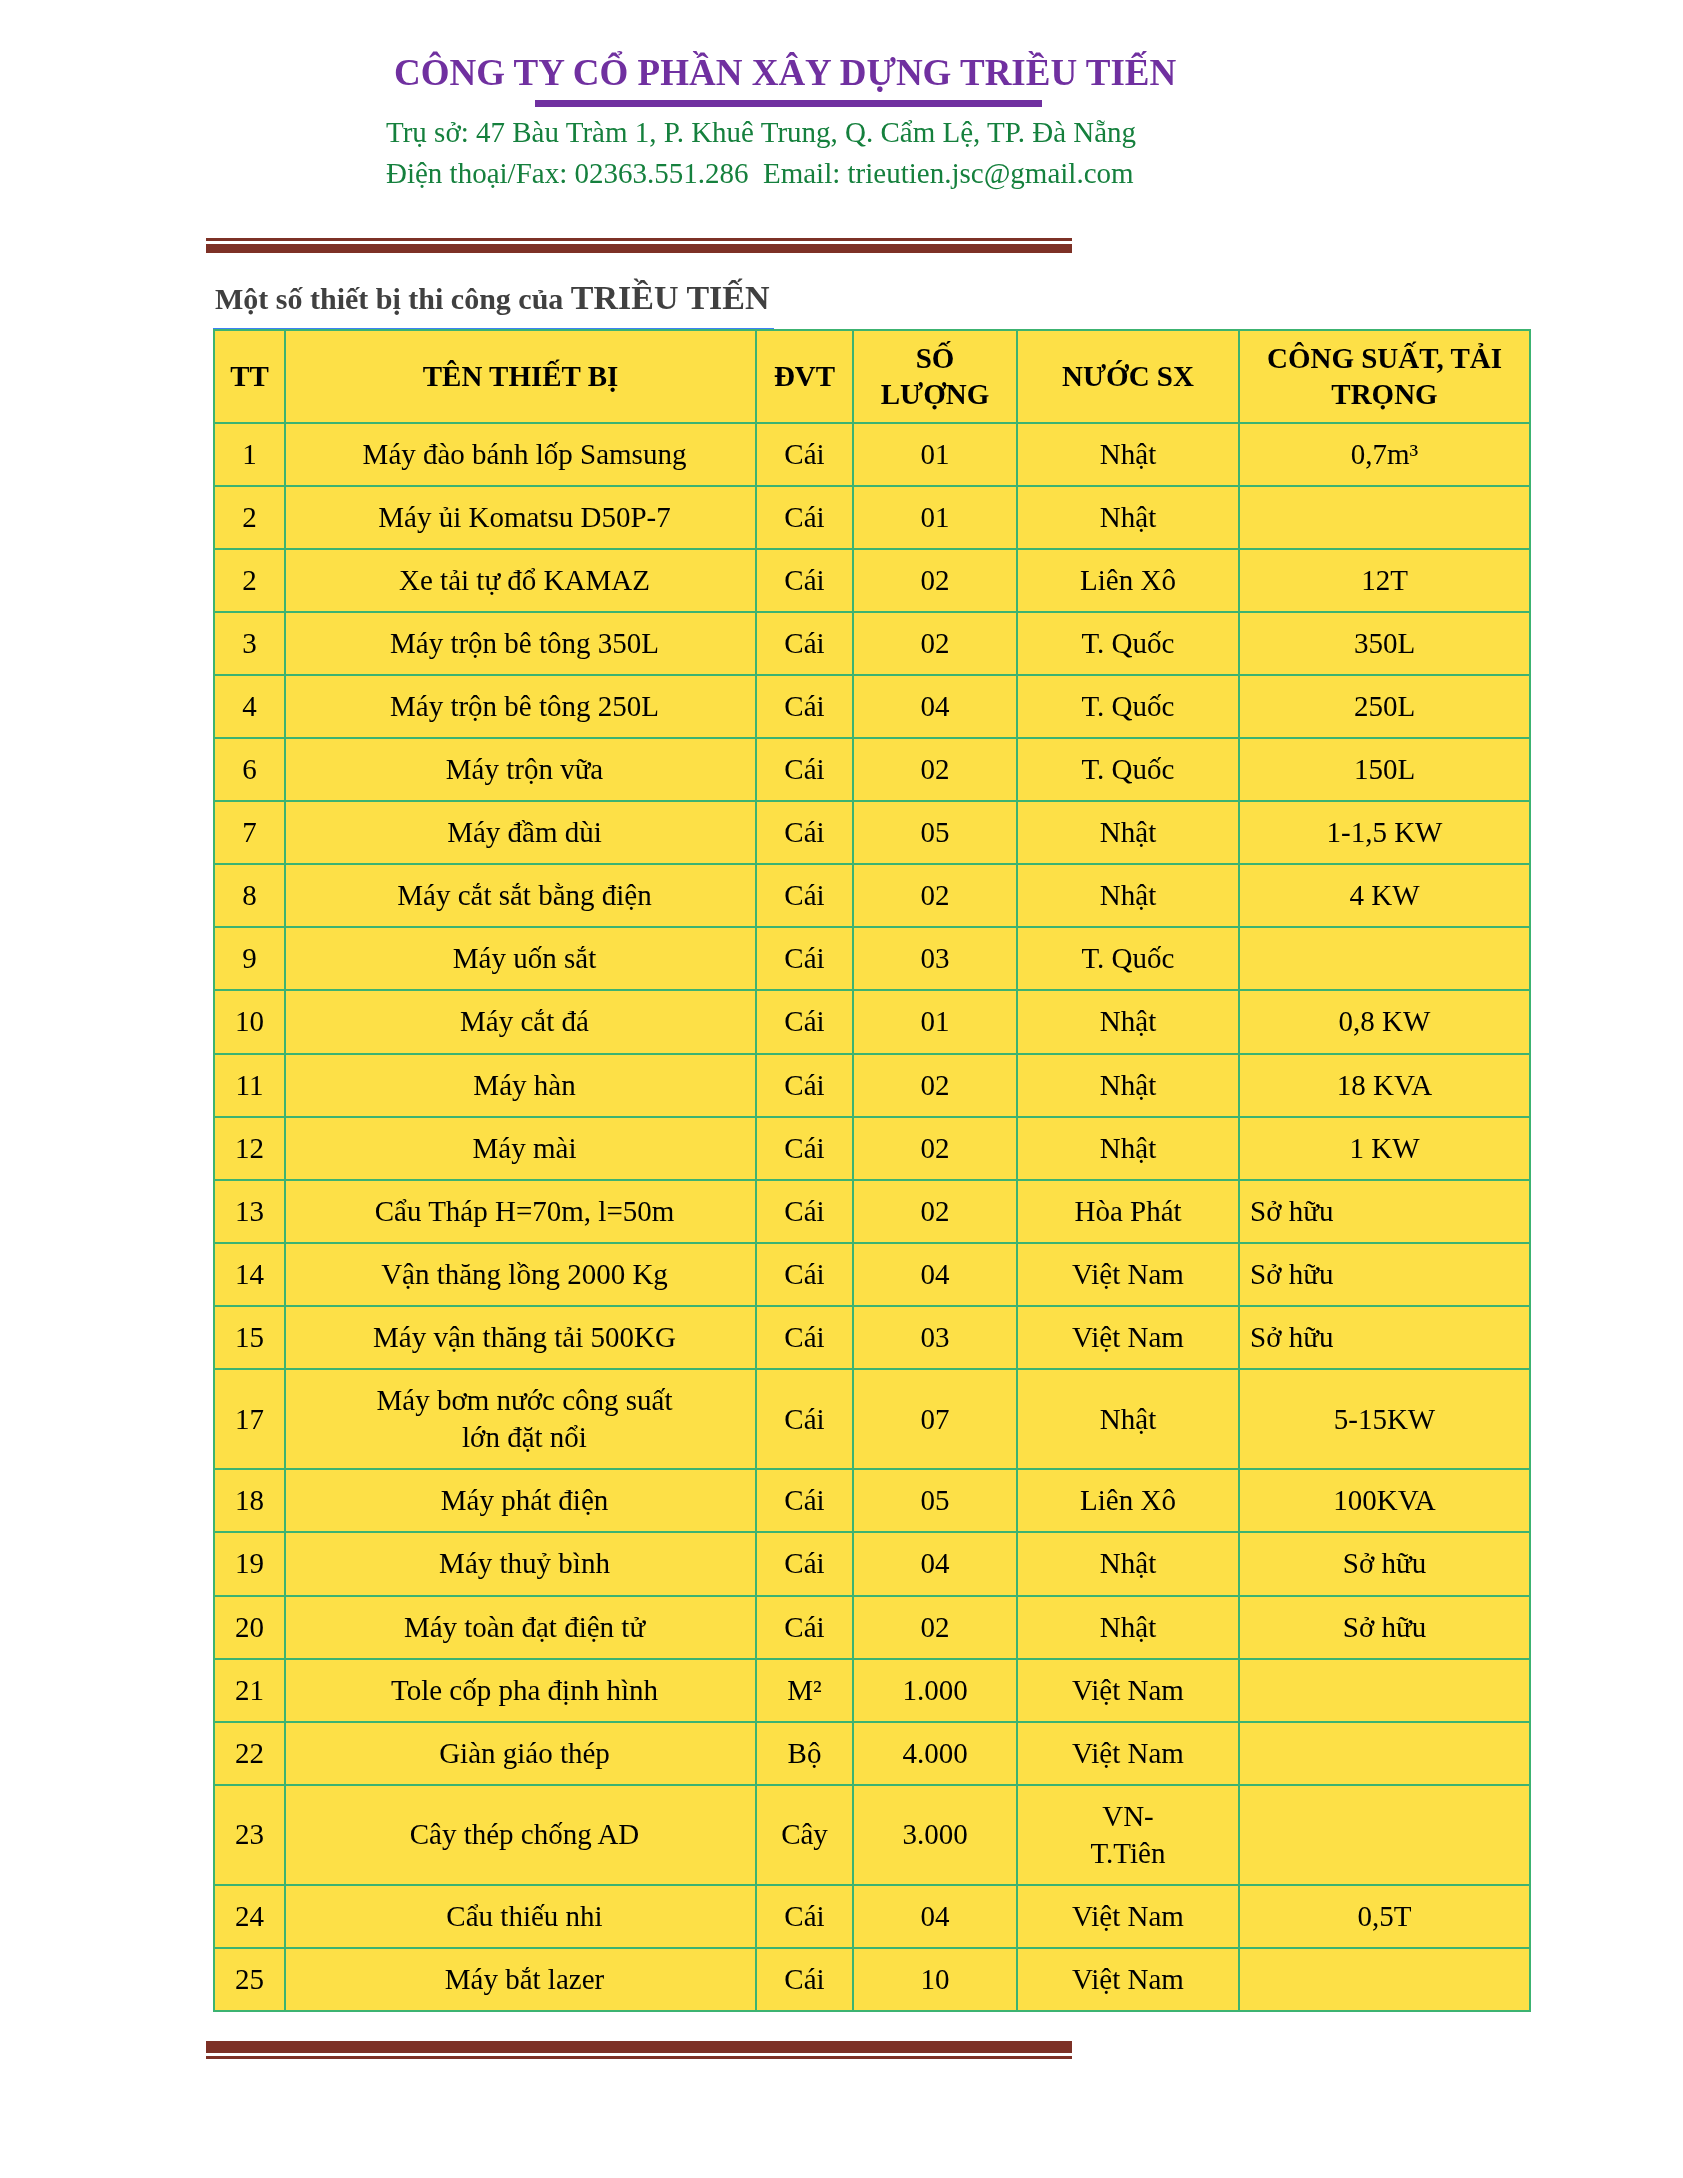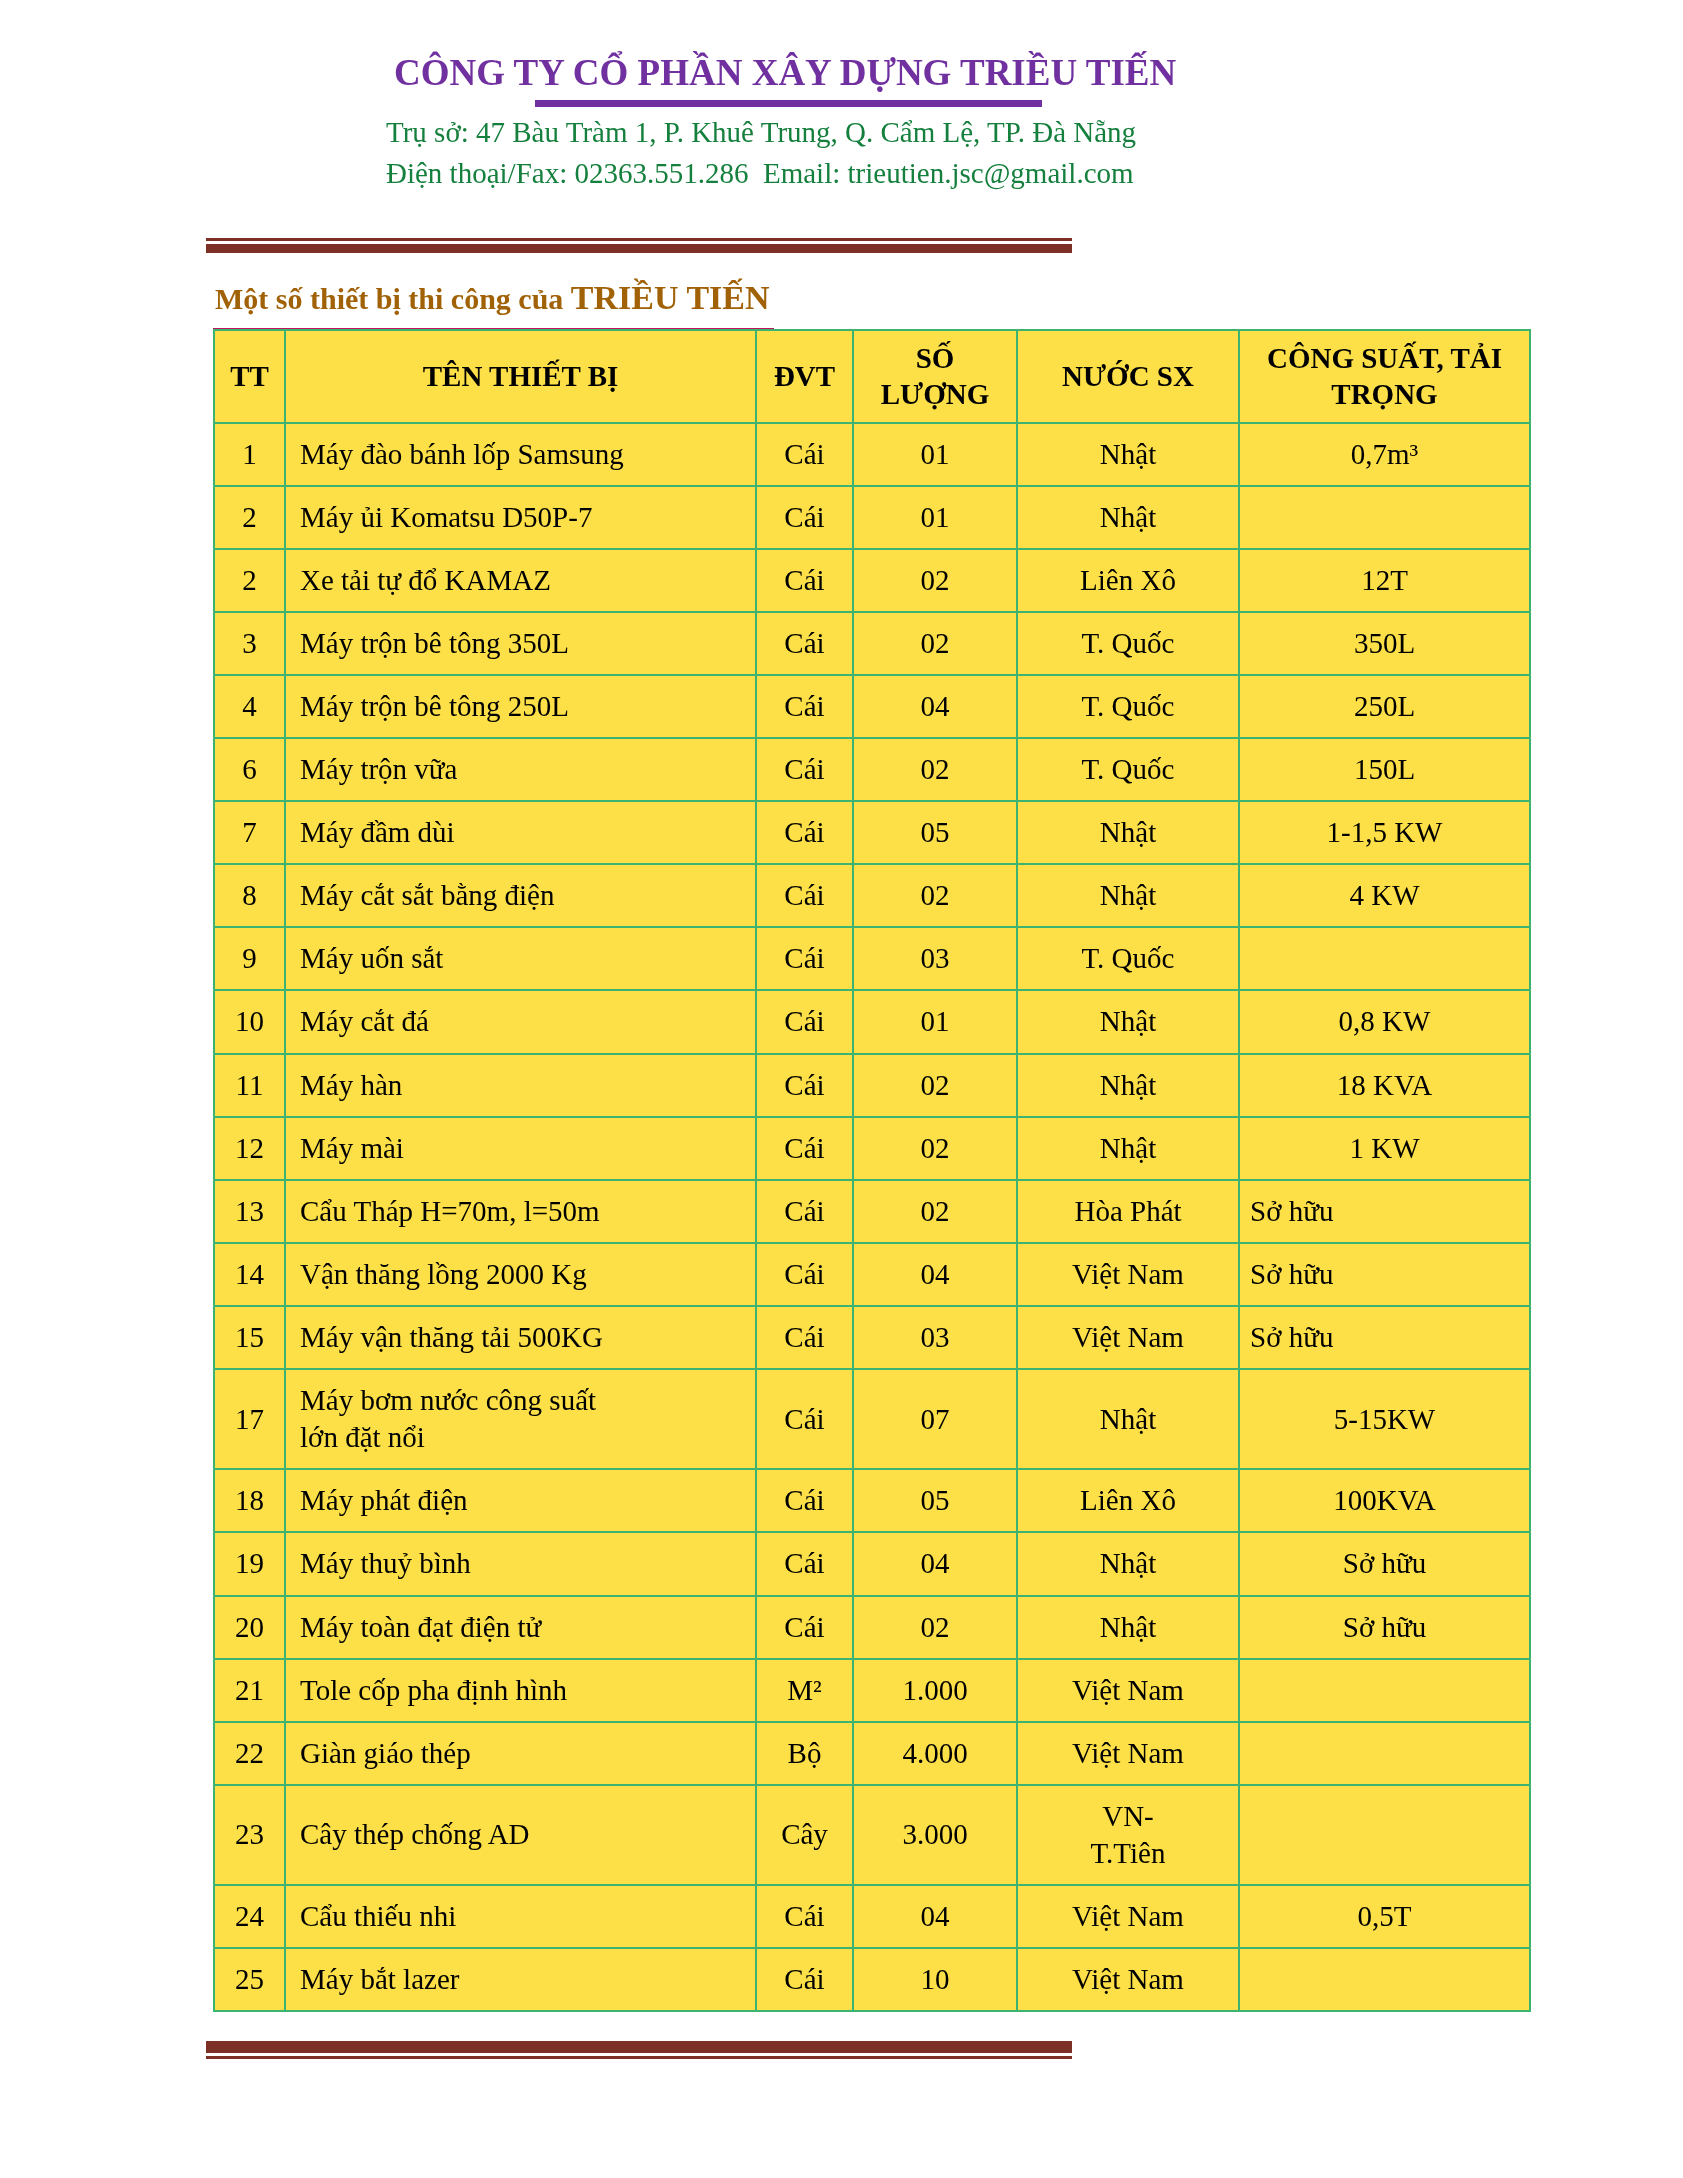--- a/index.html
+++ b/index.html
@@ -31,22 +31,22 @@
   .rule{position:absolute;left:206px;width:866px;}
   .rule-top{top:238px;}
   .rule-top .thin{height:3px;background:#7d3126;margin-bottom:3px;}
   .rule-top .thick{height:9px;background:#7d3126;}
   .rule-bottom{top:2041px;}
   .rule-bottom .thick{height:12px;background:#7d3126;margin-bottom:3px;}
   .rule-bottom .thin{height:3px;background:#7d3126;}
   
   .caption{
     position:absolute;left:213px;top:279px;
-    color:#a16207;font-weight:bold;font-size:30px;
-    border-bottom:4px solid #be185d;padding:0 4px 11px 2px;
+    color:#404040;font-weight:bold;font-size:30px;
+    border-bottom:4px solid #3b82f6;padding:0 4px 11px 2px;
   }
   .caption .caption-company{font-size:34px;}
   
   table.equipment{
     position:absolute;left:213px;top:329px;
     border-collapse:collapse;table-layout:fixed;
     width:1263px;background:#fde047;
   }
   .equipment th,.equipment td{
     border:2px solid #3cb371;
@@ -59,21 +59,21 @@
   .equipment td{
     text-align:center;padding:12px 6px;line-height:1.28;
     white-space:pre-line;
   }
   .equipment .col-tt{width:61px;}
   .equipment .col-name{width:461px;margin-left:16px;}
   .equipment .col-unit{width:87px;}
   .equipment .col-qty{width:154px;}
   .equipment .col-country{width:212px;}
   .equipment .col-power{width:281px;}
-  .equipment td.col-name{text-align:left;padding-left:14px;}
+  .equipment td.col-name{text-align:center;padding-left:14px;}
   .equipment td.power-left{text-align:left;padding-left:10px;}
 </style>
 </head>
 <body>
 
 <div class="page">
 
   <div class="letterhead">
     <div class="company-name">CÔNG TY CỔ PHẦN XÂY DỰNG TRIỀU TIẾN</div>
     <div class="name-underline"></div>

